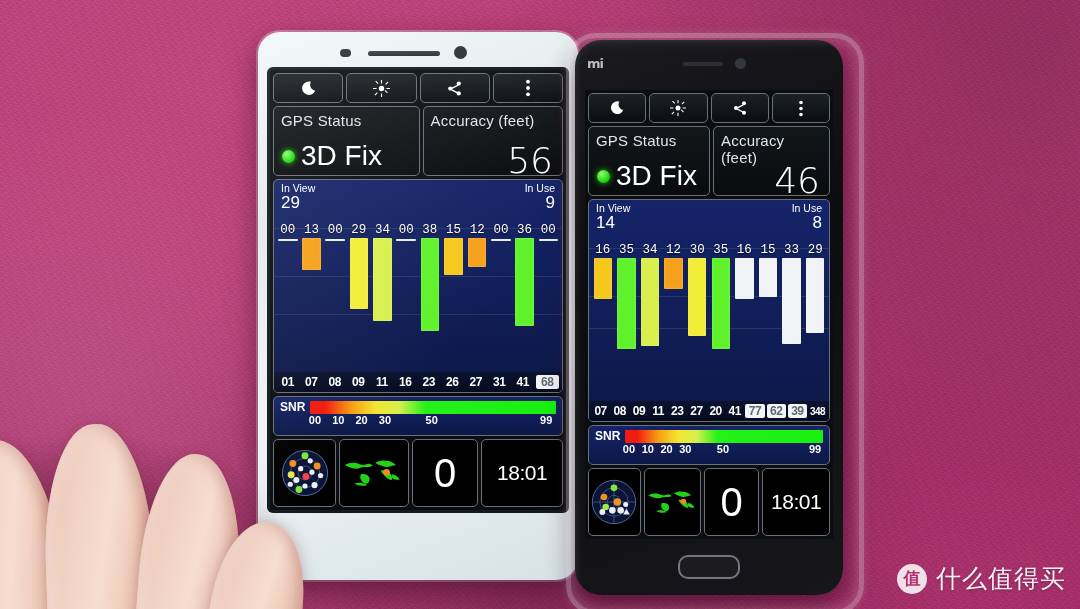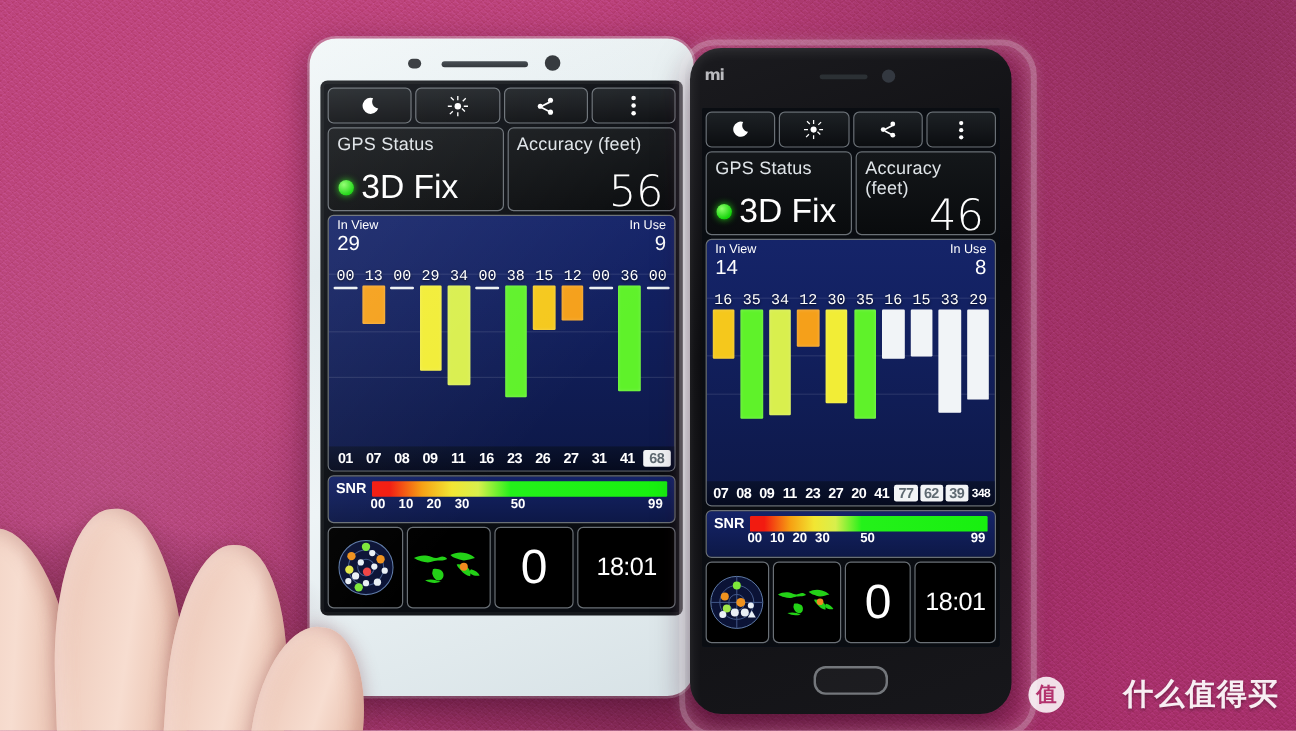--- a/index.html
+++ b/index.html
@@ -283,25 +283,24 @@
     opacity: .92;
   }
   #wm-badge {
     width: 30px; height: 30px; border-radius: 50%;
     background: rgba(255,255,255,.92);
     display: flex; align-items: center; justify-content: center;
     color: #b5336f; font-size: 17px; font-weight: bold;
     font-family: "DejaVu Sans", sans-serif;
   }
   #wm-text {
-    color: #fff; font-size: 25px; font-weight: bold;
+    color: #fff; font-size: 25px; font-weight: normal;
     letter-spacing: 1px;
     font-family: "DejaVu Sans", sans-serif;
     text-shadow: 0 1px 3px rgba(0,0,0,.35);
-    margin-left: 40px;
   }
   .glare {
     position: absolute; pointer-events: none;
     background: linear-gradient(130deg, rgba(255,255,255,.10), rgba(255,255,255,0) 60%);
   }
 </style>
 </head>
 <body>
 
 <div id="scene">

